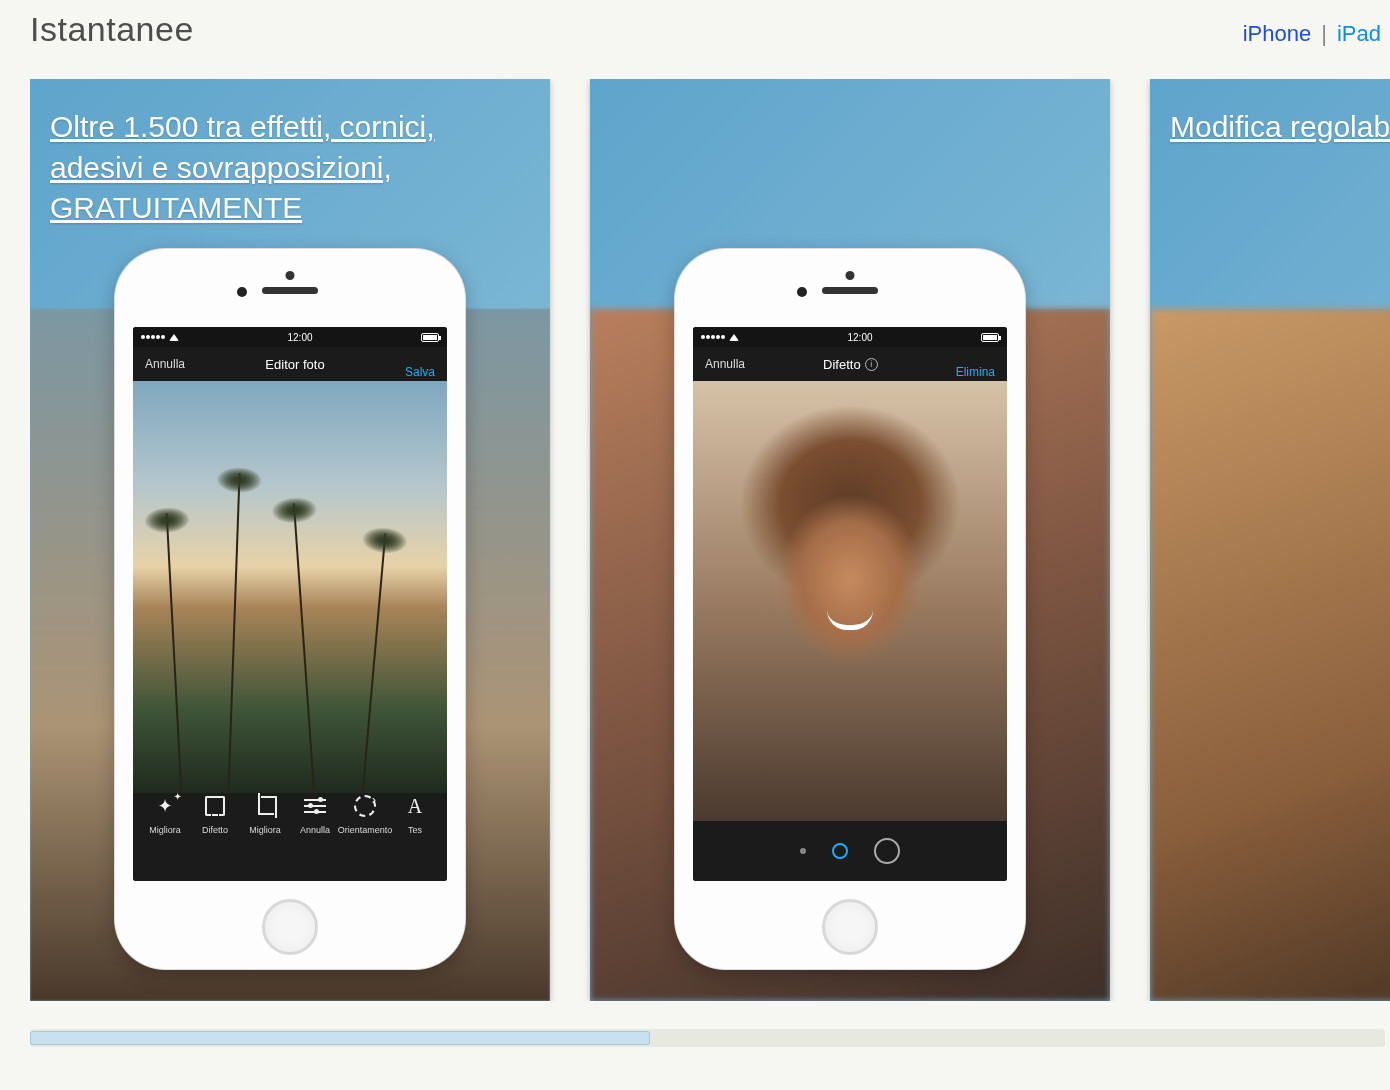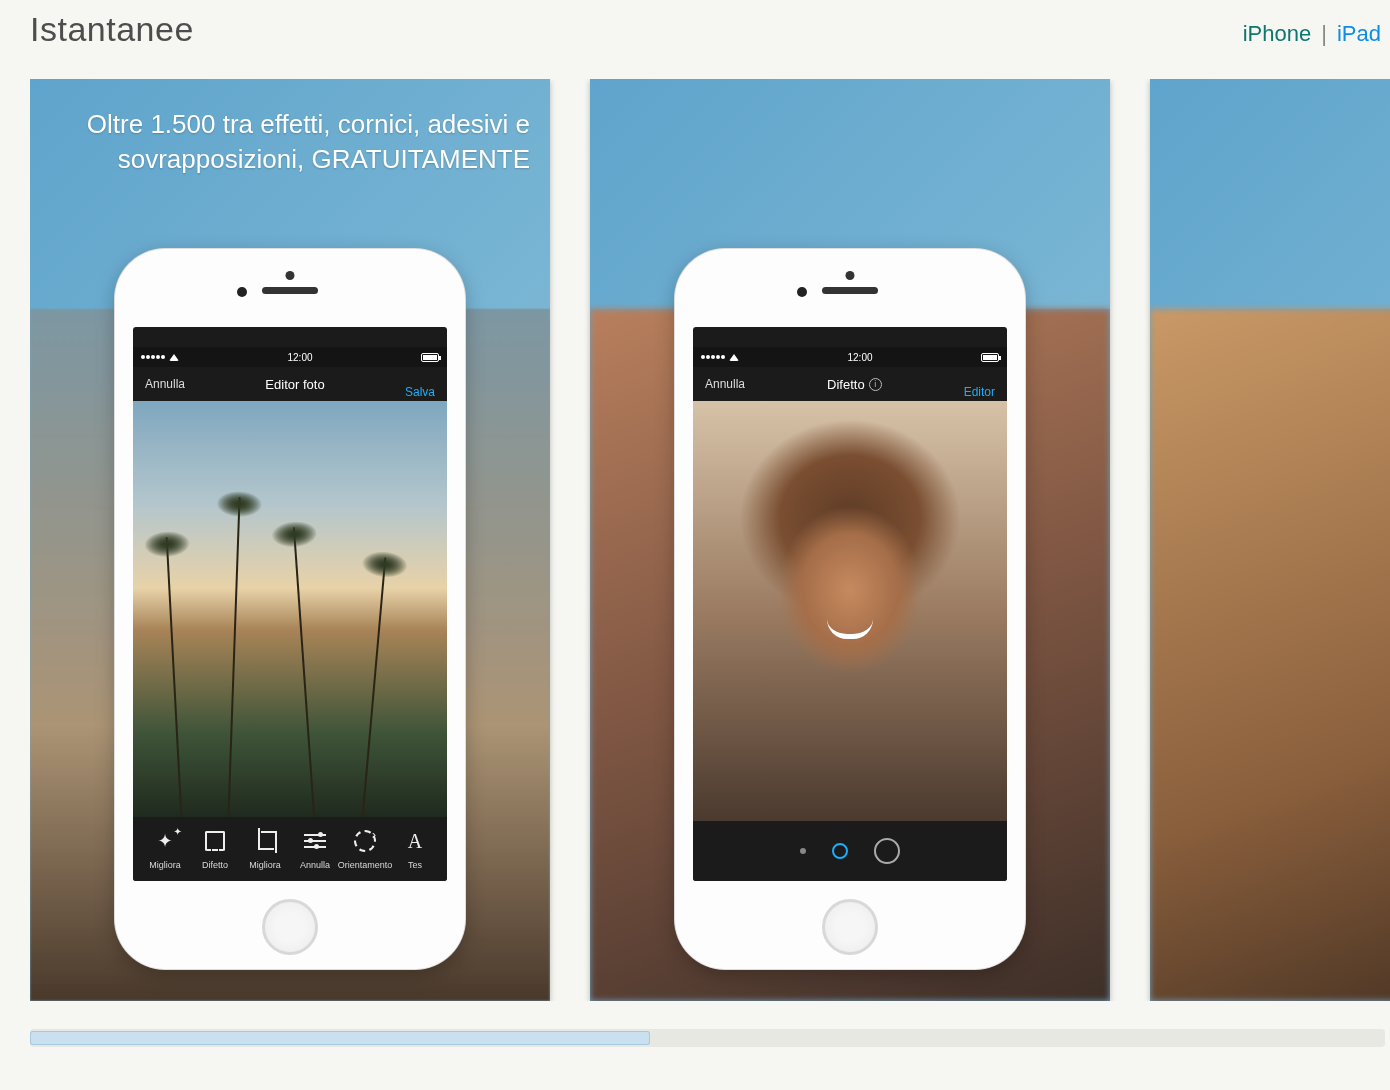--- a/index.html
+++ b/index.html
@@ -25,21 +25,21 @@
     font-weight: 400;
     color: #4d4d4d;
     letter-spacing: 0.5px;
   }
   .device-tabs {
     display: flex;
     align-items: center;
     font-size: 22px;
     gap: 0;
   }
-  .device-tab { color: #0f766e; cursor: pointer; padding: 0 4px; }
+  .device-tab { color: #1d4ed8; cursor: pointer; padding: 0 4px; }
   .device-tab.active { color: #0d8de3; }
   .device-sep { color: #888; margin: 0 6px; }
 
   .carousel {
     display: flex;
     gap: 40px;
     overflow-x: hidden;
     width: 100%;
   }
   .shot {
@@ -47,27 +47,28 @@
     height: 922px;
     background: #6aa3c4;
     position: relative;
     box-shadow: 0 2px 6px rgba(0,0,0,0.25);
     overflow: hidden;
   }
   .shot-caption {
     position: absolute;
     top: 28px;
     left: 20px; right: 20px;
-    text-align: right;
+    text-align: left;
     color: #ffffff;
-    font-size: 26px;
+    font-size: 30px;
     font-weight: 300;
     line-height: 1.35;
     z-index: 5;
     text-shadow: 0 1px 2px rgba(0,0,0,0.2);
+    text-decoration: underline;
   }
   .bg-split {
     position: absolute; inset: 0;
   }
   .bg-top {
     position: absolute; top: 0; left: 0; right: 0; height: 230px;
     background: linear-gradient(135deg, #5fa4cc 0%, #7ab6d4 100%);
   }
   .bg-bottom {
     position: absolute; top: 230px; left: 0; right: 0; bottom: 0;
@@ -122,21 +123,20 @@
   }
   .status-bar {
     height: 20px;
     background: #141414;
     color: #fff;
     display: flex;
     align-items: center;
     justify-content: space-between;
     padding: 0 8px;
     font-size: 10px;
-    margin-top: 20px;
   }
   .status-left, .status-right { display: flex; align-items: center; gap: 4px; }
   .status-dots { display:flex; gap:1px; }
   .sdot { width:4px; height:4px; border-radius:50%; background:#fff; }
   .wifi {
     width:0; height:0; border-left:5px solid transparent; border-right:5px solid transparent;
     border-bottom:7px solid #fff; border-radius:2px;
   }
   .battery {
     width:18px; height:9px; border:1px solid #fff; border-radius:2px; position:relative;
@@ -184,24 +184,24 @@
       radial-gradient(ellipse 120px 140px at 50% 45%, #c68a5f 0%, #a56e49 40%, transparent 60%),
       radial-gradient(ellipse 200px 180px at 50% 28%, #5e3c26 0%, #7a4e31 35%, transparent 55%),
       linear-gradient(180deg, #d6c2a8 0%, #9b7c62 50%, #4b3a2f 100%);
   }
   .smile {
     position:absolute; left:50%; top:52%; transform:translateX(-50%);
     width:46px; height:20px; border-bottom:5px solid #fff; border-radius:0 0 40px 40px;
   }
 
   .tool-bar {
-    height: 64px;
+    height: 88px;
     background: #1b1b1b;
     display: flex;
-    align-items: center;
+    align-items: flex-start;
     padding: 0 8px;
     gap: 2px;
     color: #eaeaea;
   }
   .tool {
     flex: 1;
     display: flex;
     flex-direction: column;
     align-items: center;
     gap: 6px;
@@ -381,21 +381,21 @@
                 <div class="battery-fill"></div>
               </div>
           </div>
         </div>
         <div class="nav-bar">
           <span class="nav-left">Annulla</span>
           <span class="nav-title">
             <span>Difetto</span>
             <span class="info-icon">i</span>
           </span>
-          <span class="nav-right">Editor</span>
+          <span class="nav-right">Elimina</span>
         </div>
         <div class="photo-area">
           <div class="photo-face">
             <div class="smile"></div>
           </div>
         </div>
         <div class="size-bar">
           <div class="szdot sz-s"></div>
           <div class="szdot sz-m"></div>
           <div class="szdot sz-l"></div>

